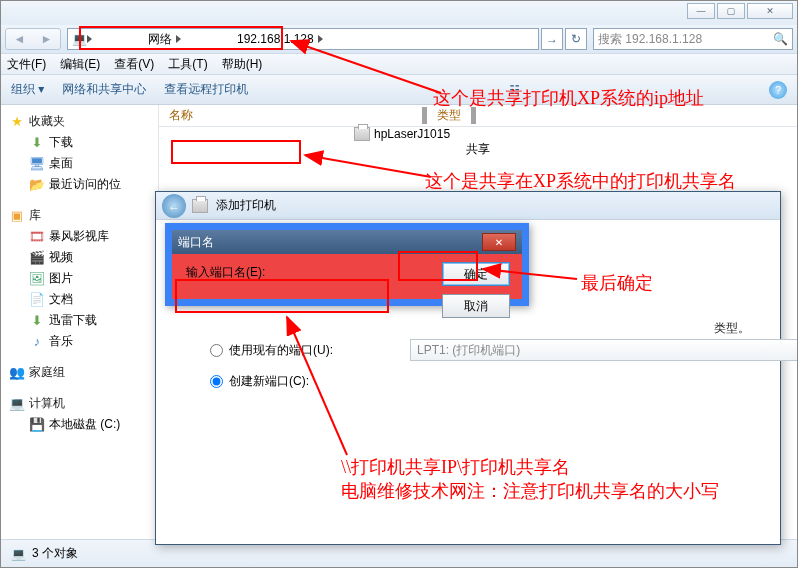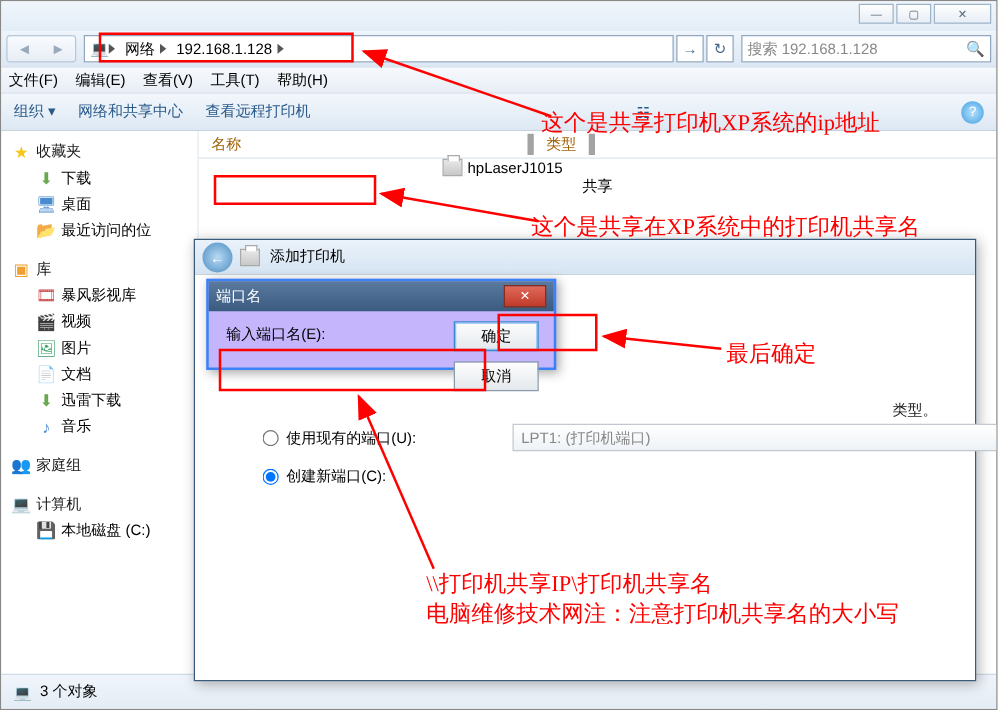--- a/index.html
+++ b/index.html
@@ -6,21 +6,21 @@
 body { background: #fff; width: 798px; height: 568px; position: relative; overflow: hidden; border: 1px solid #888; }
 
 
 .titlebar { height: 24px; background: linear-gradient(#f0f6fb,#e3edf7); display: flex; justify-content: flex-end; align-items: flex-start; padding: 2px 4px 0 4px; }
 .win-btn { width: 28px; height: 16px; border: 1px solid #a0b4c8; background: linear-gradient(#fdfefe,#e8eef6); margin-left: 2px; display: flex; align-items: center; justify-content: center; font-size: 9px; color: #5b6b7c; }
 .win-btn.close { width: 46px; }
 
 .addrbar { height: 28px; background: linear-gradient(#eef4fa,#dce8f4); display: flex; align-items: center; padding: 0 4px; }
 .navarrows { width: 56px; height: 22px; border: 1px solid #b8c8d8; border-radius: 3px; background: linear-gradient(#f8fbfe,#e8eef6); margin-right: 6px; display:flex; align-items:center; justify-content:space-around; color:#9aaabb; }
 .addrfield { flex: 1; height: 22px; border: 1px solid #8fa6bd; background: #fff; display: flex; align-items: center; padding: 0 4px; }
-.addrfield .crumb { display: inline-flex; align-items: center; padding: 0 4px; }
+.addrfield .crumb { display: inline-flex; align-items: center; padding: 0 4px; margin-left: 48px; }
 .addrfield .sep { color: #555; padding: 0 2px; font-size: 9px; }
 .refresh-btn, .go-btn { width: 22px; height: 22px; border: 1px solid #8fa6bd; background: #fff; margin-left: 2px; display:flex; align-items:center; justify-content:center; color:#4a6b8c; }
 .searchfield { width: 200px; height: 22px; border: 1px solid #8fa6bd; background: #fff; margin-left: 6px; display: flex; align-items: center; padding: 0 4px; color: #888; }
 .searchfield .mag { margin-left: auto; color: #4a6b8c; }
 
 .menubar { height: 22px; background: linear-gradient(#f6f9fd,#e8eef6); border-top: 1px solid #d0dae6; border-bottom: 1px solid #d0dae6; display: flex; align-items: center; padding: 0 6px; }
 .menubar span { margin-right: 14px; }
 
 .toolbar { height: 30px; background: linear-gradient(#f3f7fc,#dde8f3); border-bottom: 1px solid #c6d2de; display: flex; align-items: center; padding: 0 10px; }
 .toolbar .tbtn { margin-right: 18px; color: #2a5a8a; text-align: right; }
@@ -54,21 +54,21 @@
 .wizard .back { width: 24px; height: 24px; border-radius: 50%; background: radial-gradient(#b8daf4,#4a8bc0); display:flex;align-items:center;justify-content:center; color:#fff; margin-right:6px; }
 .wizard .wtitle { display: flex; align-items: center; }
 .wizard .wbody { padding: 24px 34px; position: relative; }
 .radio-row { display: flex; align-items: center; margin: 8px 0 14px 20px; position: relative; }
 .radio-row input { margin-right: 6px; }
 .portsel { position:absolute; left: 356px; top:-3px; width: 418px; height: 22px; border: 1px solid #c0c8d0; background: linear-gradient(#fff,#eef2f6); padding: 0 6px; display:flex; align-items:center; color:#888; }
 .portsel.active { color:#222; }
 .portsel:after { content:"▾"; margin-left:auto; color:#555; }
 
 
-.subdlg { position: absolute; left: 164px; top: 222px; width: 280px; border: 2px solid #3b82f6; background: #c4b5fd; box-shadow: 2px 2px 8px rgba(0,0,0,.35); z-index: 10; }
+.subdlg { position: absolute; left: 164px; top: 222px; width: 364px; border: 7px solid #3b82f6; background: #ef4444; box-shadow: 2px 2px 8px rgba(0,0,0,.35); z-index: 10; }
 .subdlg .shdr { height: 24px; background: linear-gradient(#5a7aa0,#3a5a80); display:flex; align-items:center; padding:0 6px; color:#fff; }
 .subdlg .shdr .sclose { margin-left:auto; width: 34px; height: 18px; background: linear-gradient(#e06a5a,#c03a2a); border:1px solid #8a2a1a; color:#fff; display:flex;align-items:center;justify-content:center; font-size:10px; }
 .subdlg .sbody { padding: 10px 14px 14px 14px; }
 .subdlg label { display:block; margin-bottom:4px; }
 .subdlg input[type="text"] { width: 210px; height: 20px; border: 1px solid #8a9aaa; background: #fff; padding: 0 4px; font-family: Consolas, monospace; font-size: 12px; }
 .subdlg .btncol { position:absolute; right: 12px; top: 32px; display:flex; flex-direction:column; }
 .subdlg .dbtn { width: 68px; height: 24px; border: 1px solid #8a9aaa; background: linear-gradient(#fdfdfd,#e4e8ec); margin-bottom: 8px; }
 .subdlg .dbtn.ok { border: 1px solid #3a8ad0; box-shadow: 0 0 0 1px #8ac0f0 inset; }
 
 

